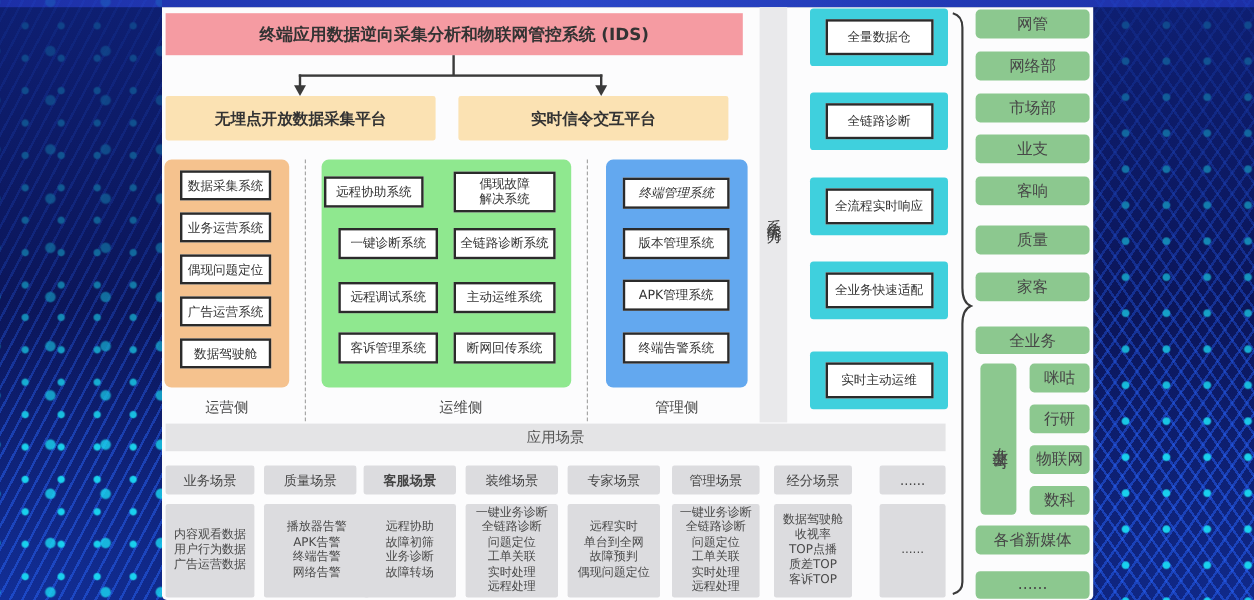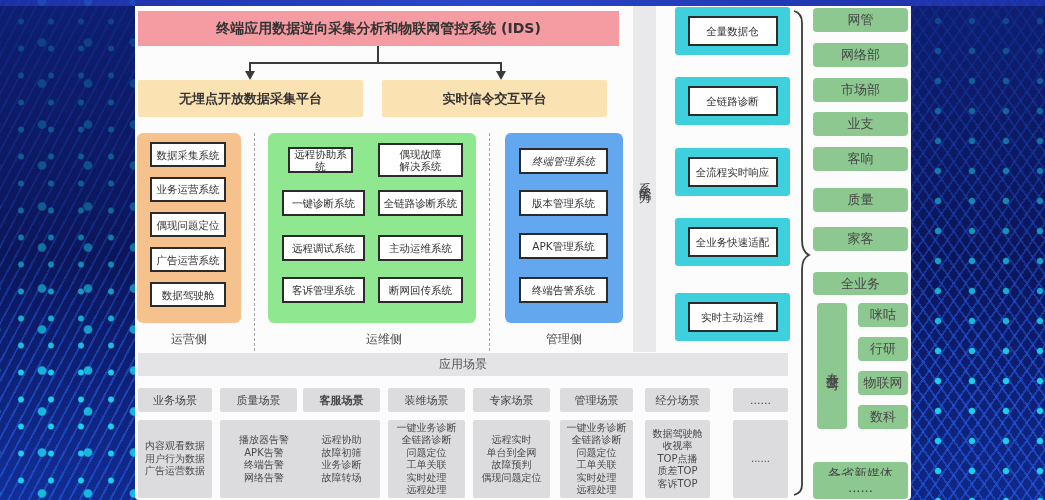--- a/index.html
+++ b/index.html
@@ -73,28 +73,28 @@
     <div class="abs line" style="left:114px;top:56px;width:2px;height:10px;"></div>
     <div class="abs line" style="left:365px;top:56px;width:2px;height:10px;"></div>
     <div class="abs arrow-down" style="left:110px;top:65px;"></div>
     <div class="abs arrow-down" style="left:361px;top:65px;"></div>
 
     <div class="abs platform center" style="left:3px;top:74px;width:225px;height:37px;">无埋点开放数据采集平台</div>
     <div class="abs platform center" style="left:247px;top:74px;width:225px;height:37px;">实时信令交互平台</div>
 
     <div class="abs col col-orange" style="left:2px;top:127px;width:104px;height:190px;">
       <div class="abs sysbox center" style="left:13px;top:9px;width:76px;height:25px;">数据采集系统</div>
-      <div class="abs sysbox center" style="left:13px;top:44px;width:76px;height:25px;font-family:Liberation Serif, serif;">业务运营系统</div>
+      <div class="abs sysbox center" style="left:13px;top:44px;width:76px;height:25px;">业务运营系统</div>
       <div class="abs sysbox center" style="left:13px;top:79px;width:76px;height:25px;">偶现问题定位</div>
       <div class="abs sysbox center" style="left:13px;top:114px;width:76px;height:25px;">广告运营系统</div>
       <div class="abs sysbox center" style="left:13px;top:149px;width:76px;height:25px;">数据驾驶舱</div>
     </div>
 
     <div class="abs col col-green" style="left:133px;top:127px;width:208px;height:190px;">
-      <div class="abs sysbox center" style="left:20px;top:14px;width:65px;height:26px;">远程协助系统</div>
+      <div class="abs sysbox center" style="left:2px;top:14px;width:83px;height:26px;">远程协助系统</div>
       <div class="abs sysbox center" style="left:110px;top:10px;width:85px;height:34px;">偶现故障
 解决系统</div>
       <div class="abs sysbox center" style="left:14px;top:57px;width:83px;height:26px;">一键诊断系统</div>
       <div class="abs sysbox center" style="left:110px;top:57px;width:85px;height:26px;">全链路诊断系统</div>
       <div class="abs sysbox center" style="left:14px;top:102px;width:83px;height:26px;">远程调试系统</div>
       <div class="abs sysbox center" style="left:110px;top:102px;width:85px;height:26px;">主动运维系统</div>
       <div class="abs sysbox center" style="left:14px;top:144px;width:83px;height:26px;">客诉管理系统</div>
       <div class="abs sysbox center" style="left:110px;top:144px;width:85px;height:26px;">断网回传系统</div>
     </div>
 
@@ -142,21 +142,21 @@
     <div class="abs org center" style="left:678px;top:182px;width:95px;height:24px;">质量</div>
     <div class="abs org center" style="left:678px;top:221px;width:95px;height:24px;">家客</div>
     <div class="abs org center" style="left:678px;top:266px;width:95px;height:23px;">全业务</div>
 
     <div class="abs org org-v center" style="left:682px;top:297px;width:30px;height:126px;">专业公司</div>
     <div class="abs org center" style="left:723px;top:297px;width:50px;height:24px;">咪咕</div>
     <div class="abs org center" style="left:723px;top:331px;width:50px;height:24px;">行研</div>
     <div class="abs org center" style="left:723px;top:365px;width:50px;height:24px;">物联网</div>
     <div class="abs org center" style="left:723px;top:399px;width:50px;height:24px;">数科</div>
 
-    <div class="abs org center" style="left:678px;top:456px;width:95px;height:24px;">各省新媒体</div>
+    <div class="abs org center" style="left:678px;top:432px;width:95px;height:24px;">各省新媒体</div>
     <div class="abs org center" style="left:678px;top:470px;width:95px;height:23px;">......</div>
 
     <div class="abs graybar center" style="left:3px;top:347px;width:650px;height:23px;">应用场景</div>
 
     <div class="abs scen center" style="left:3px;top:382px;width:74px;height:24px;">业务场景</div>
     <div class="abs scen center" style="left:85px;top:382px;width:77px;height:24px;">质量场景</div>
     <div class="abs scen center" style="left:168px;top:382px;width:77px;height:24px;font-weight:bold;">客服场景</div>
     <div class="abs scen center" style="left:253px;top:382px;width:77px;height:24px;">装维场景</div>
     <div class="abs scen center" style="left:338px;top:382px;width:77px;height:24px;">专家场景</div>
     <div class="abs scen center" style="left:425px;top:382px;width:73px;height:24px;">管理场景</div>

